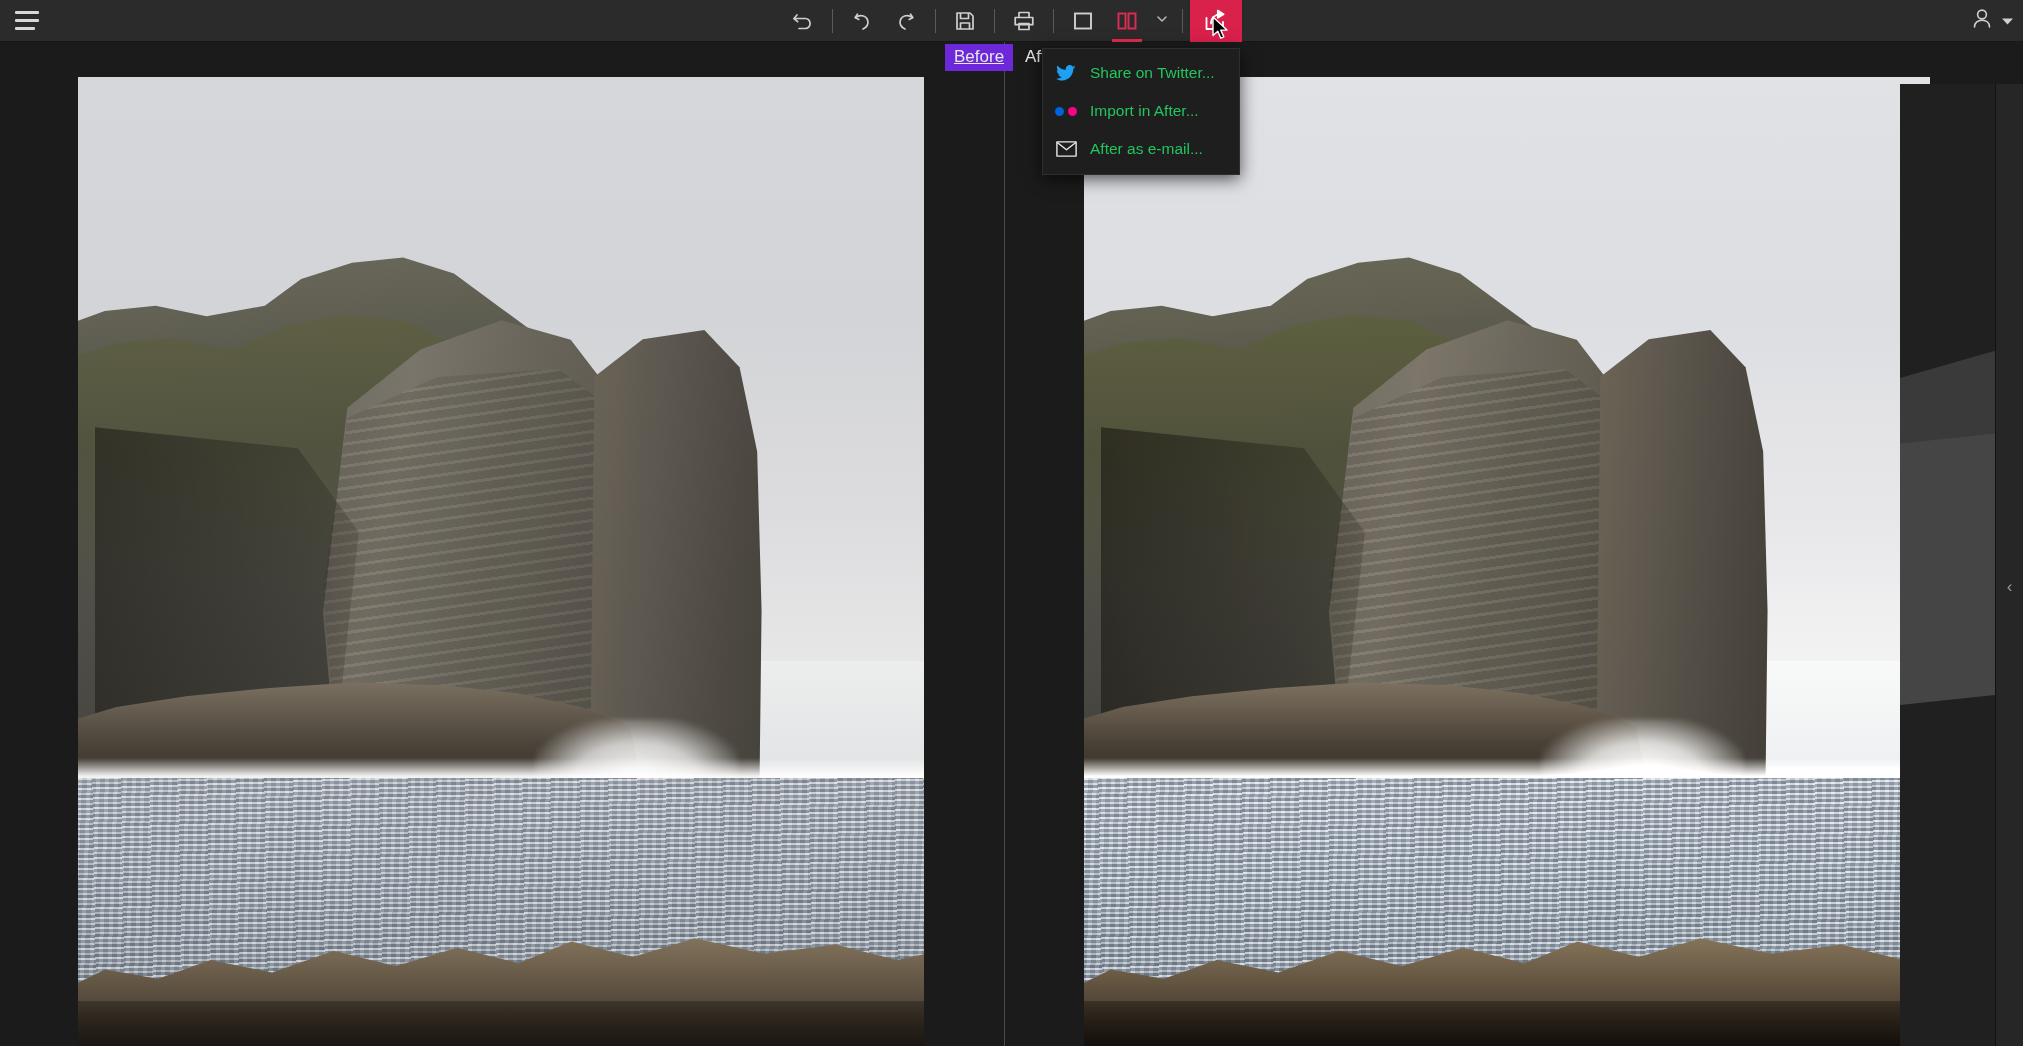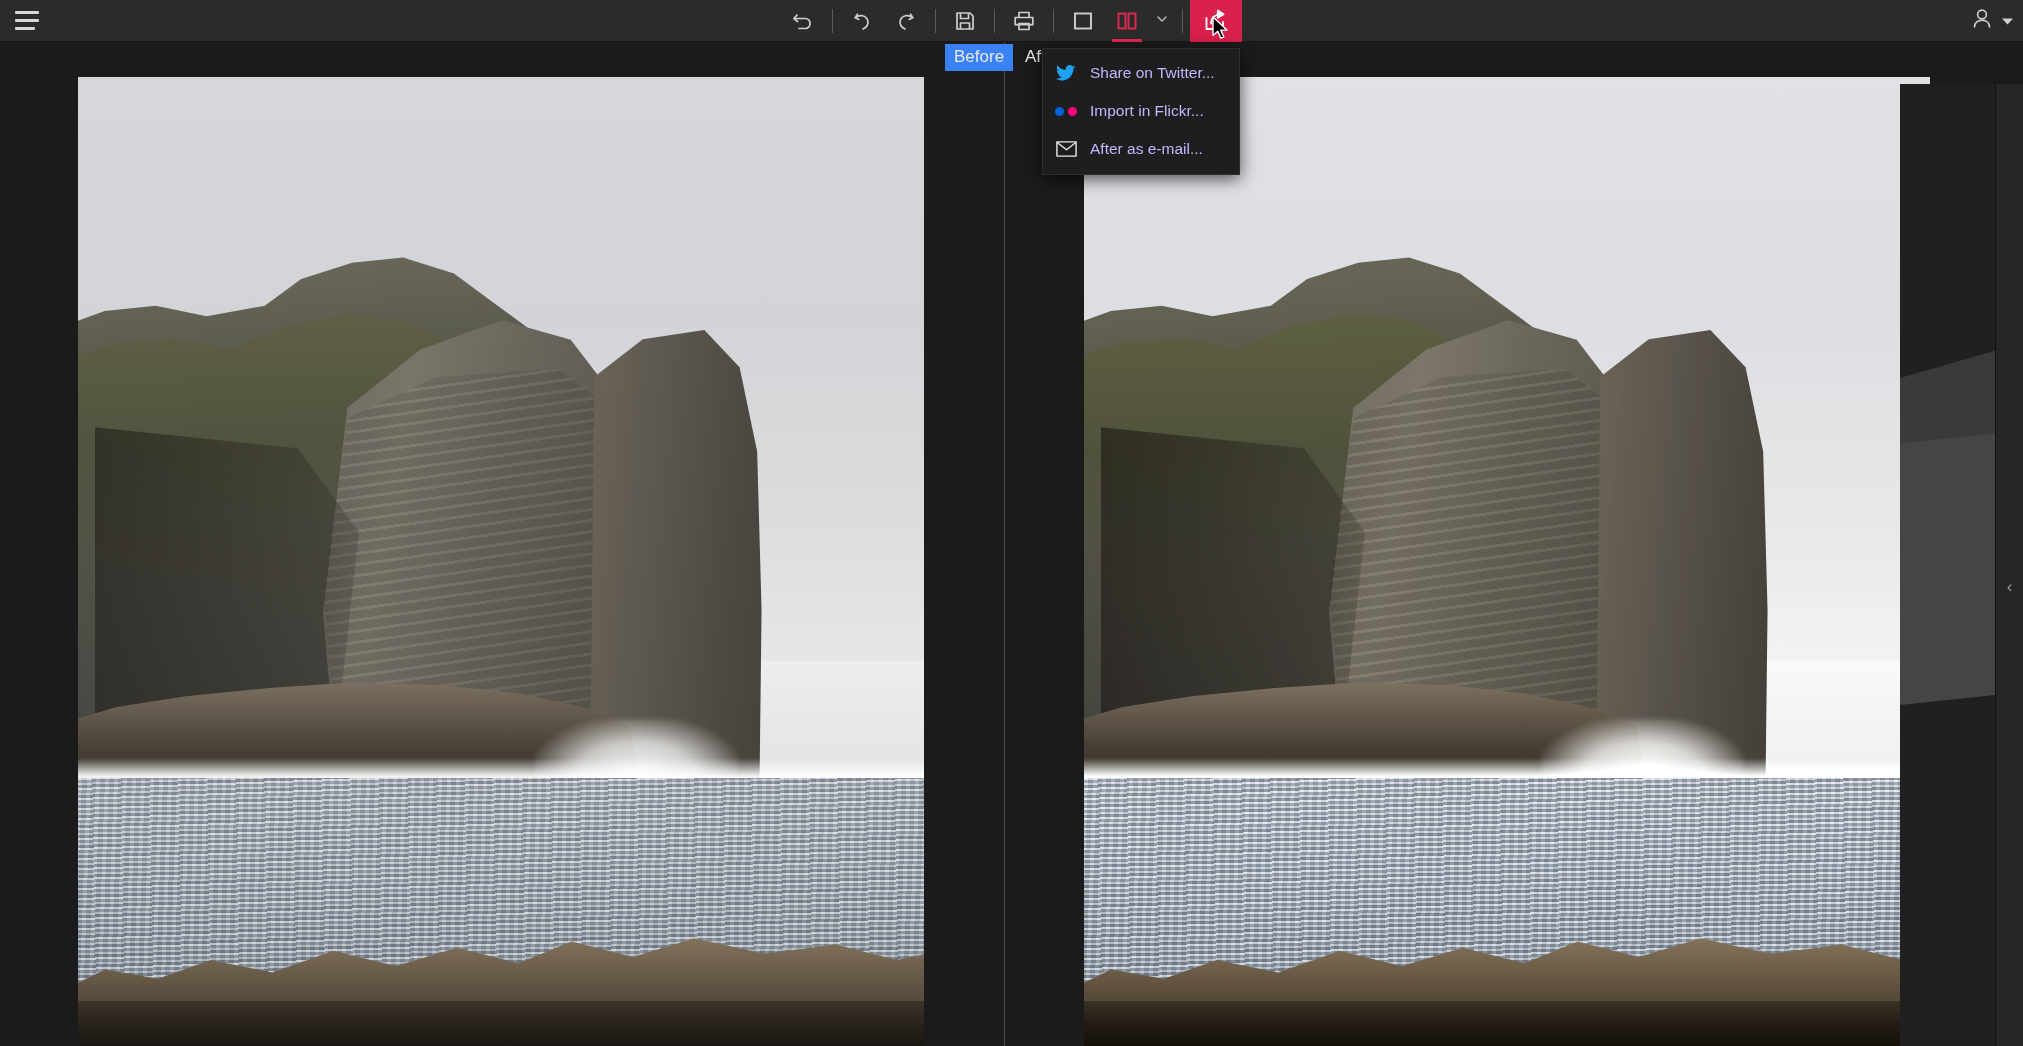--- a/index.html
+++ b/index.html
@@ -91,21 +91,21 @@
     position: absolute; top: 0px; left: 0; width: 2023px; height: 28px;
     z-index: 12; pointer-events: none;
   }
   .pane-label {
     position: absolute; top: 2px;
     font-size: 17px; color: #e8e8e8;
     padding: 3px 9px 4px 9px;
     pointer-events: auto; cursor: pointer;
     white-space: nowrap;
   }
-  #label-before { left: 945px; background: #3b82f6; }
+  #label-before { left: 945px; background: #6d28d9; text-decoration: underline; }
   #label-after  { left: 1016px; background: transparent; }
 
   .photo {
     position: absolute;
     background: #cfd0d3;
     overflow: hidden;
   }
   #photo-before { left: 78px; top: 35px; width: 846px; height: 973px; }
   #photo-after  { left: 1084px; top: 35px; width: 846px; height: 973px; }
 
@@ -230,21 +230,21 @@
     width: 198px;
     background: #1e1e1e;
     border: 1px solid #2e2e2e;
     box-shadow: 0 4px 16px rgba(0,0,0,0.65);
     z-index: 50;
     padding: 5px 0 6px 0;
   }
   .menu-item {
     display: flex; align-items: center;
     height: 38px; padding: 0 12px; gap: 13px;
-    color: #c4b5fd; font-size: 15.5px;
+    color: #22c55e; font-size: 15.5px;
     cursor: pointer; white-space: nowrap;
   }
   .mi-icon { width: 22px; height: 22px; flex: none;
              display: flex; align-items: center; justify-content: center; }
   .flickr-dots { display: flex; gap: 4px; }
   .flickr-dots span { width: 9px; height: 9px; border-radius: 50%; display: block; }
 </style>
 </head>
 <body>
 
@@ -435,21 +435,21 @@
     <span>Share on Twitter...</span>
   </div>
 
   <div class="menu-item">
     <span class="mi-icon">
       <span class="flickr-dots">
         <span style="background:#0063dc"></span>
         <span style="background:#ff0084"></span>
       </span>
     </span>
-    <span>Import in Flickr...</span>
+    <span>Import in After...</span>
   </div>
 
   <div class="menu-item">
     <span class="mi-icon">
       <svg width="21" height="16" viewBox="0 0 21 16" fill="none" stroke="#e9e9e9" stroke-width="1.4" stroke-linejoin="round">
         <rect x="0.9" y="0.9" width="19.2" height="14.2"></rect>
         <path d="M0.9 1.2 L10.5 8.8 L20.1 1.2"></path>
       </svg>
     </span>
     <span>After as e-mail...</span>

